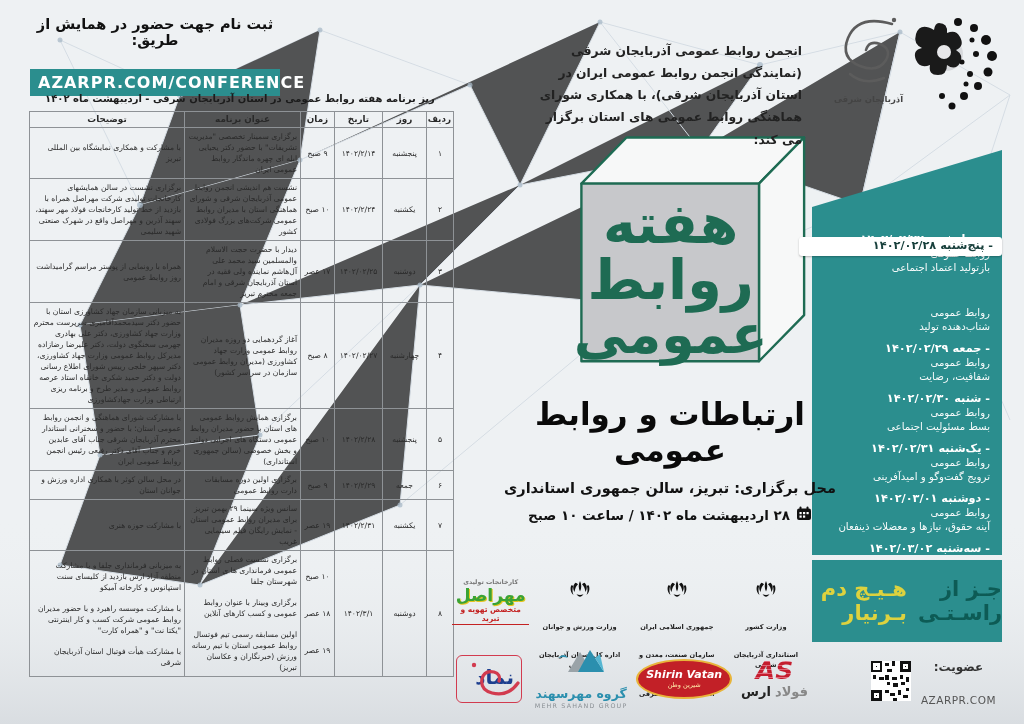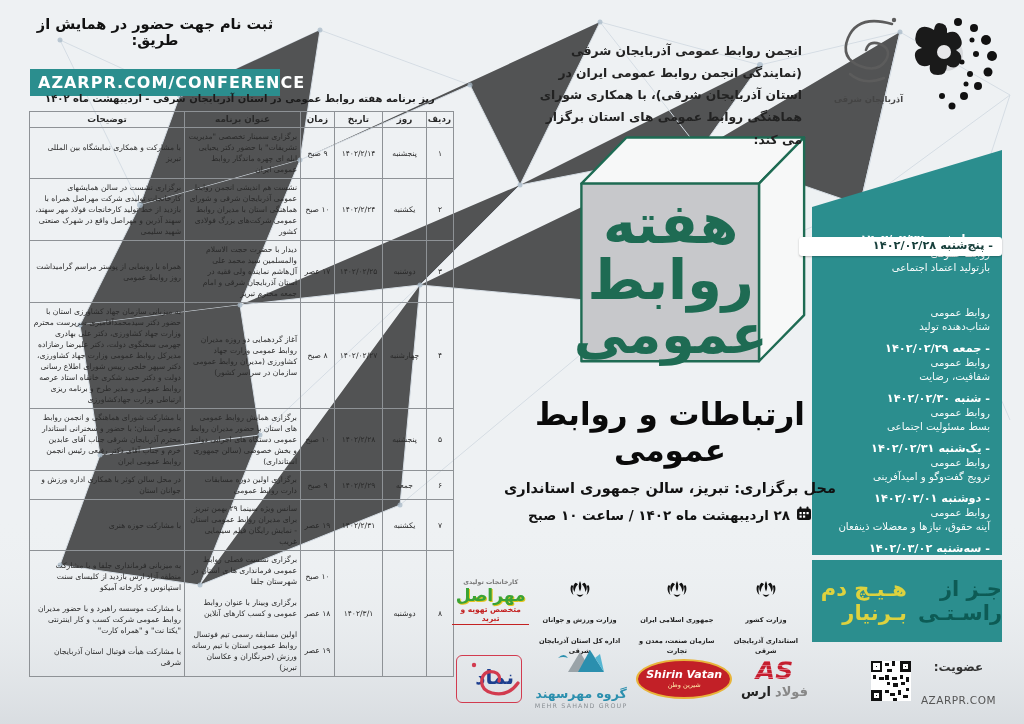--- a/index.html
+++ b/index.html
@@ -72,21 +72,21 @@
   .member-txt{text-align:center;}
   .member-label{font-size:12px;font-weight:bold;color:#333;}
   .member-url{font-size:10.5px;color:#555;letter-spacing:.5px;direction:ltr;margin-top:20px;}
 
   
   .sp-row1{left:452px;top:578px;width:356px;display:flex;direction:rtl;
      justify-content:space-between;align-items:flex-start;z-index:3;}
   .sp-row2{left:452px;top:648px;width:356px;display:flex;direction:rtl;
      justify-content:space-between;align-items:center;z-index:3;}
   .sp{text-align:center;}
-  .sp-cap{font-size:6.6px;font-weight:bold;color:#222;line-height:1.55;margin-top:11px;}
+  .sp-cap{font-size:6.6px;font-weight:bold;color:#222;line-height:1.55;margin-top:18px;}
   .jahad-badge{width:26px;height:26px;border:2.5px solid #111;border-radius:50%;
      margin:0 auto;font-size:7.5px;font-weight:bold;display:flex;align-items:center;justify-content:center;color:#111;background:#fff;}
   .mehrasl-top{font-size:6.3px;color:#777;font-weight:bold;}
   .mehrasl-name{font-size:17px;font-weight:bold;color:#3aa335;text-shadow:1px 1px 0 #e5c51e;}
   .mehrasl-sub{display:inline-block;font-size:7.5px;font-weight:bold;color:#c42222;border-bottom:1.5px solid #c42222;padding-bottom:1px;}
   .aras-mark{font-size:25px;font-weight:bold;font-style:italic;color:#c41e2f;line-height:1;
      background:repeating-linear-gradient(180deg,#c41e2f 0 3px,#e2687a 3px 4px);
      -webkit-background-clip:text;background-clip:text;-webkit-text-fill-color:transparent;}
   .aras-name{font-size:13px;margin-top:1px;}
   .aras-name .lt{color:#888;font-weight:bold;}

